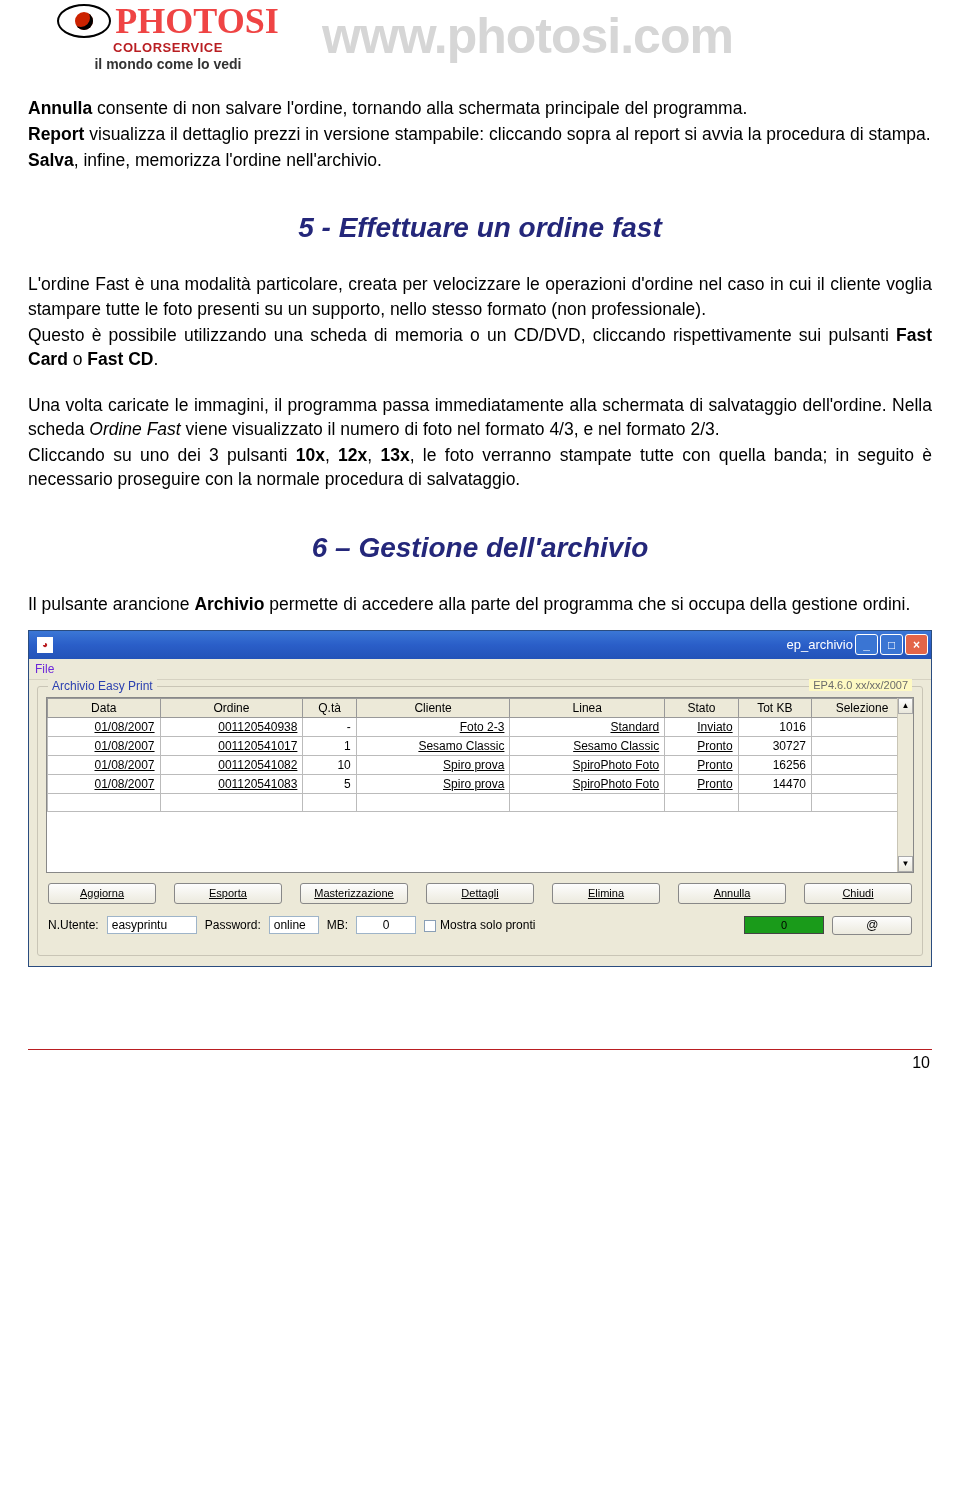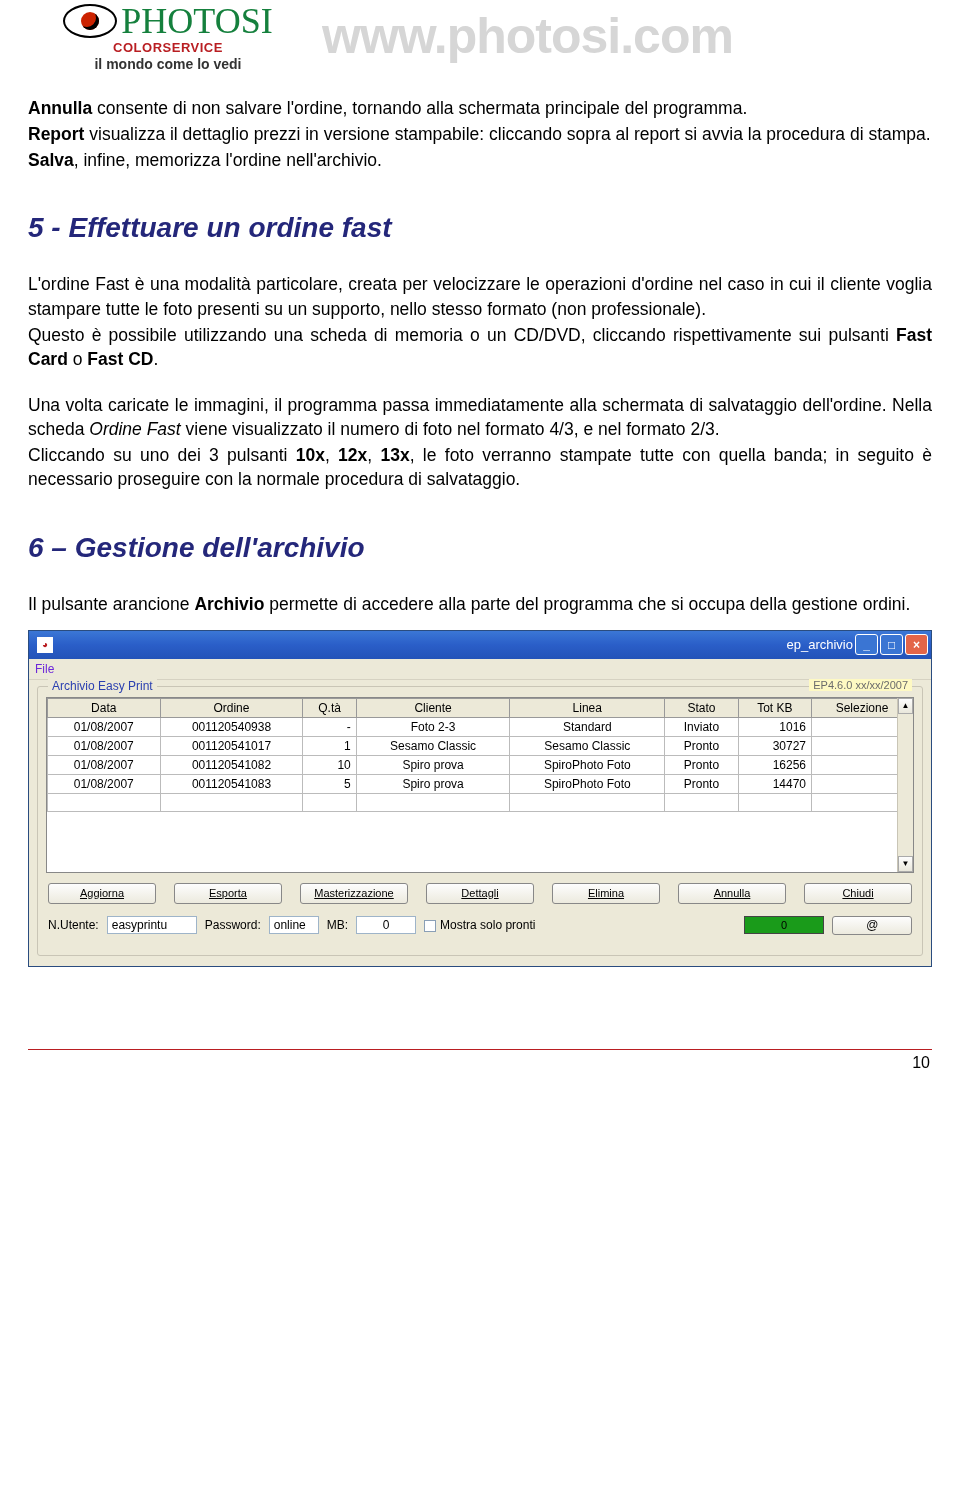--- a/index.html
+++ b/index.html
@@ -12,29 +12,29 @@
     color: #000;
     position: relative;
     padding: 0 28px;
   }
   
   .header-row { display: flex; align-items: center; gap: 14px; margin-bottom: 24px; }
   .logo-box { width: 280px; display: flex; flex-direction: column; align-items: center; }
   .logo-main { display: flex; align-items: center; justify-content: center; gap: 4px; }
   .eye { width: 54px; height: 34px; border: 2px solid #000; border-radius: 54px / 34px; position: relative; display: flex; align-items: center; justify-content: center; }
   .iris { width: 18px; height: 18px; background: #c20; border-radius: 50%; box-shadow: inset -3px -3px 0 #000; }
-  .photosi-text { font-family: "Times New Roman", serif; font-weight: normal; font-size: 36px; color: #15803d; letter-spacing: 0; }
+  .photosi-text { font-family: "Times New Roman", serif; font-weight: bold; font-size: 36px; color: #ef4444; letter-spacing: 0; }
   .colorservice { font-size: 13px; color: #b91e22; font-weight: bold; letter-spacing: 0.5px; margin-top: -2px; }
   .tagline-it { font-size: 14px; color: #333; font-weight: bold; margin-top: 1px; }
   .url-text { font-family: Verdana, sans-serif; font-weight: bold; font-size: 50px; color: #d6d6d6; letter-spacing: -1px; white-space: nowrap; }
 
   
   .para { line-height: 1.38; margin-bottom: 2px; text-align: justify; }
   .para .b { font-weight: bold; }
-  .heading { font-family: Verdana, sans-serif; font-weight: bold; font-style: italic; font-size: 28px; color: #24277a; margin: 40px 0 28px; }
+  .heading { font-family: Verdana, sans-serif; font-weight: bold; font-style: italic; font-size: 28px; color: #24277a; text-align: center; margin: 40px 0 28px; }
   .spacer { height: 20px; }
 
   
   .win { margin: 14px 0 0; border: 1px solid #2a4c7f; background: #ece9d8; font-family: Tahoma, sans-serif; font-size: 12px; }
   .titlebar { height: 28px; background: linear-gradient(#3b77d6, #2a5ec8 50%, #2353b8); display: flex; align-items: center; padding: 0 3px 0 8px; color: #fff; }
   .titlebar-icon { width: 16px; height: 16px; background: #fff; margin-right: 6px; display: inline-flex; align-items: center; justify-content: center; font-size: 10px; color: #b91e22; }
   .titlebar-text { flex: 1; font-size: 13px; text-align: right; }
   .tb-btn { width: 23px; height: 21px; margin-left: 2px; border: 1px solid #fff; border-radius: 3px; display: flex; align-items: center; justify-content: center; color: #fff; font-weight: bold; font-size: 12px; }
   .tb-min { background: #3a75d3; }
   .tb-max { background: #3a75d3; }
@@ -42,21 +42,21 @@
 
   .menubar { background: #ece9d8; padding: 3px 6px; font-size: 12px; color: #6d28d9; border-bottom: 1px solid #d6d2c2; }
   .groupbox { margin: 6px 8px 10px; border: 1px solid #c9c5b6; padding: 10px 8px 14px; position: relative; border-radius: 3px; }
   .groupbox-title { position: absolute; top: -8px; left: 10px; background: #ece9d8; padding: 0 4px; color: #2a3fb0; font-size: 12px; }
   .groupbox-version { position: absolute; top: -8px; right: 10px; background: #fef9c3; padding: 0 4px; color: #6b6b6b; font-size: 11px; }
 
   table.grid { width: 100%; border-collapse: collapse; background: #fff; font-size: 12px; }
   table.grid th { background: #ece9d8; border: 1px solid #999; padding: 2px 5px; font-weight: normal; text-align: center; }
   table.grid td { border: 1px solid #bbb; padding: 2px 5px; height: 18px; }
   table.grid td.num { text-align: right; }
-  table.grid td.lc { text-align: center; }
+  table.grid td.lc { text-align: right; text-decoration: underline; }
   .grid-scroll { background: #fff; border: 1px solid #888; height: 176px; overflow: hidden; position: relative; }
   .grid-scroll .vbar { position: absolute; top: 0; right: 0; bottom: 0; width: 16px; background: #ece9d8; border-left: 1px solid #c9c5b6; }
   .grid-scroll .varrow { height: 16px; border: 1px solid #aaa; background: linear-gradient(#fdfdfd,#e9e7db); display: flex; align-items: center; justify-content: center; font-size: 8px; }
 
   .btnrow { display: flex; gap: 18px; margin: 10px 0 8px; padding: 0 2px; justify-content: space-between; }
   .winbtn { flex: 1; height: 21px; border: 1px solid #888; border-radius: 3px; background: linear-gradient(#fdfdfd,#eceade); font-size: 11px; text-align: center; line-height: 19px; text-decoration: underline; }
 
   .statusrow { display: flex; align-items: center; gap: 8px; padding: 4px 2px 6px; font-size: 12px; }
   .field { border: 1px solid #9eb4c9; background: #fff; height: 18px; padding: 0 4px; display: inline-flex; align-items: center; font-size: 12px; }
   .green-led { width: 80px; height: 18px; background: #1a9b1a; border: 1px solid #444; text-align: center; color: #000; font-size: 11px; line-height: 16px; }

